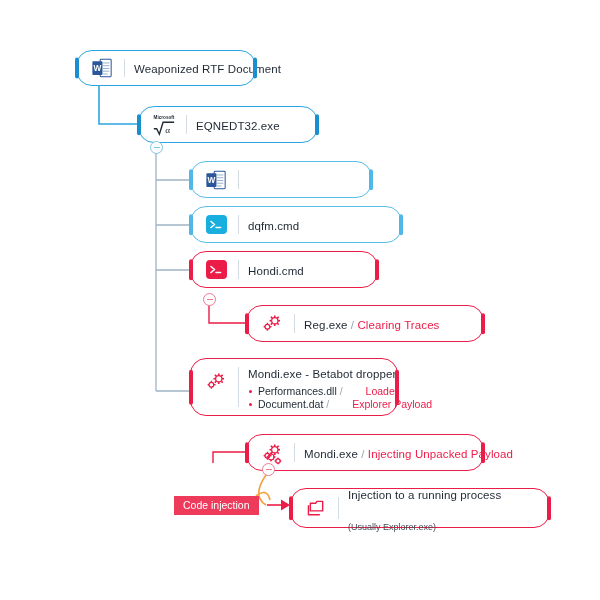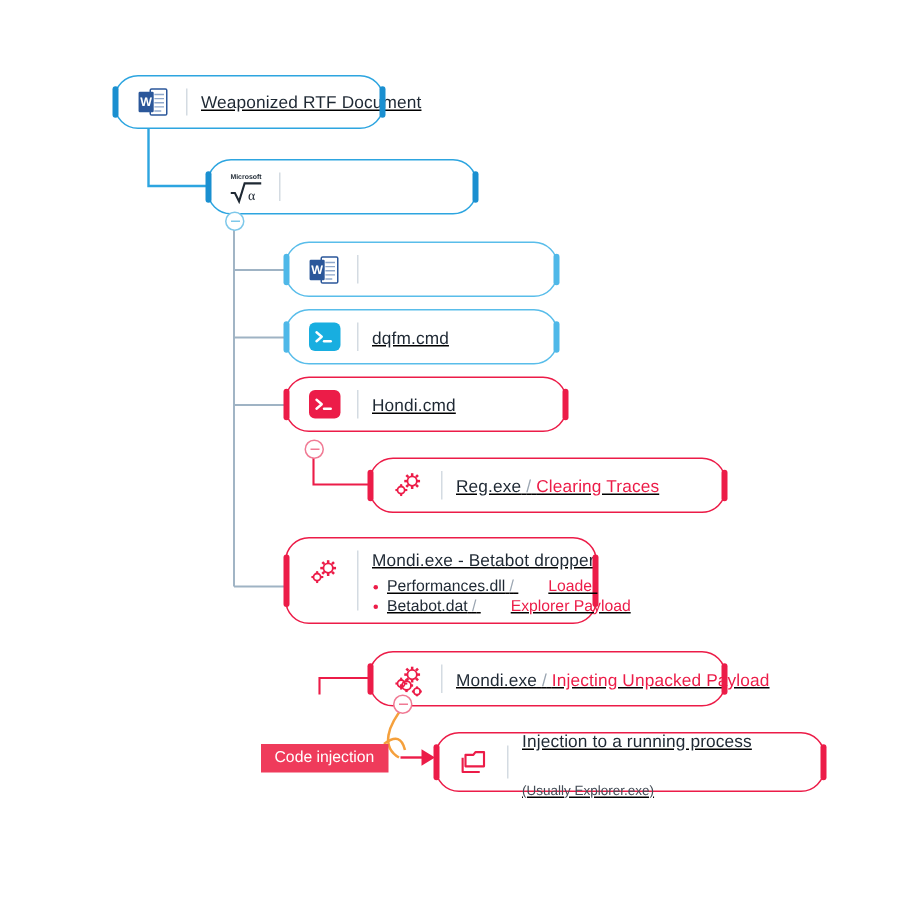--- a/index.html
+++ b/index.html
@@ -40,21 +40,21 @@
   .node .ico{
     flex:0 0 auto;
     width:30px;height:30px;
     margin-left:10px;
     display:flex;align-items:center;justify-content:center;
   }
   .node .divider{
     flex:0 0 auto;width:1px;align-self:stretch;
     margin:8px 9px 8px 7px;background:#d4dbe2;
   }
-  .node .body{flex:1 1 auto;padding-right:14px;min-width:0;text-decoration:underline;}
+  .node .body{flex:1 1 auto;padding-right:14px;min-width:0;}
   .node .ttl{
     font-size:11.5px;color:#1e2833;white-space:nowrap;letter-spacing:.1px;
   }
   .node .ttl .sep{color:#9aa5b1;}
   .node .ttl .accent{color:#ec1c48;}
   .node .sub{font-size:9px;color:#444d57;margin-top:19px;}
   .bullets{margin:3px 0 0 0;padding:0;list-style:none;}
   .bullets li{
     font-size:10.5px;color:#1e2833;line-height:13px;
     padding-left:10px;position:relative;white-space:nowrap;
@@ -188,20 +188,23 @@
     <span class="cap r"></span>
     <span class="ico">
       <svg class="eq-ico" viewBox="0 0 28 26">
         <rect x="2" y="1.5" width="24" height="6.5" fill="#ffffff"></rect>
         <text x="14" y="7" font-family="Liberation Sans, sans-serif" font-size="5" font-weight="bold" fill="#1e2833" text-anchor="middle">Microsoft</text>
         <path d="M3,17 L6,17 L9,23 L13,10 L25,10" fill="none" stroke="#1e2833" stroke-width="1.5" stroke-linejoin="miter" stroke-linecap="butt"></path>
         <text x="18" y="22" font-family="Liberation Serif, serif" font-size="10" fill="#1e2833" text-anchor="middle">α</text>
       </svg>
     </span>
     <span class="divider"></span>
+    <span class="body">
+      <span class="ttl">EQNEDT32.exe</span>
+    </span>
   </div>
 
   <div class="node lightblue" style="left:190px;top:161px;width:182px;height:37px;">
     <span class="cap l"></span>
     <span class="cap r"></span>
     <span class="ico">
       <svg class="w-ico" viewBox="0 0 24 24">
         <rect x="10" y="2.5" width="12" height="19" rx="1" fill="#ffffff" stroke="#2b579a" stroke-width="1.1"></rect>
         <g stroke="#8fa8cc" stroke-width="1">
           <line x1="13" y1="6.5" x2="20" y2="6.5"></line>
@@ -210,21 +213,21 @@
             <line x1="13" y1="15.5" x2="20" y2="15.5"></line>
           <line x1="13" y1="18.5" x2="18" y2="18.5"></line>
         </g>
         <rect x="1.5" y="4.5" width="11" height="15" rx="1" fill="#2b579a"></rect>
         <text x="7" y="15" font-family="Liberation Sans, sans-serif" font-size="9" font-weight="bold" fill="#ffffff" text-anchor="middle">W</text>
       </svg>
     </span>
     <span class="divider"></span>
   </div>
 
-  <div class="node lightblue" style="left:190px;top:206px;width:182px;height:37px;">
+  <div class="node lightblue" style="left:190px;top:206px;width:212px;height:37px;">
     <span class="cap l"></span>
     <span class="cap r"></span>
     <span class="ico">
       <span class="term cyan">
         <svg width="14" height="11" viewBox="0 0 14 11">
           <path d="M2,2.5 L5.5,5.5 L2,8.5" fill="none" stroke="#ffffff" stroke-width="1.6" stroke-linecap="round" stroke-linejoin="round"></path>
           <line x1="7" y1="8.5" x2="11.5" y2="8.5" stroke="#ffffff" stroke-width="1.6" stroke-linecap="round"></line>
         </svg>
       </span>
     </span>
@@ -305,21 +308,21 @@
           <rect x="3.9" y="13.7" width="1.9" height="1.5"></rect>
             <rect x="10.6" y="13.7" width="1.9" height="1.5"></rect>
         </g>
       </svg>
     </span>
     <span class="divider"></span>
     <span class="body">
       <span class="ttl">Mondi.exe - Betabot dropper</span>
       <ul class="bullets">
         <li><span>Performances.dll</span><span class="sep"> </span><span class="sep">/</span><span class="sep"> </span><span class="accent">Loader</span></li>
-        <li><span>Betabot.dat</span><span class="sep"> </span><span class="sep">/</span><span class="sep"> </span><span class="accent">Explorer Payload</span></li>
+        <li><span>Document.dat</span><span class="sep"> </span><span class="sep">/</span><span class="sep"> </span><span class="accent">Explorer Payload</span></li>
       </ul>
     </span>
   </div>
 
   <div class="node red" style="left:246px;top:434px;width:238px;height:37px;">
     <span class="cap l"></span>
     <span class="cap r"></span>
     <span class="ico">
       <svg class="gear-ico" viewBox="0 0 26 22">
         <g fill="none" stroke="#ec1c48" stroke-width="1.3">

